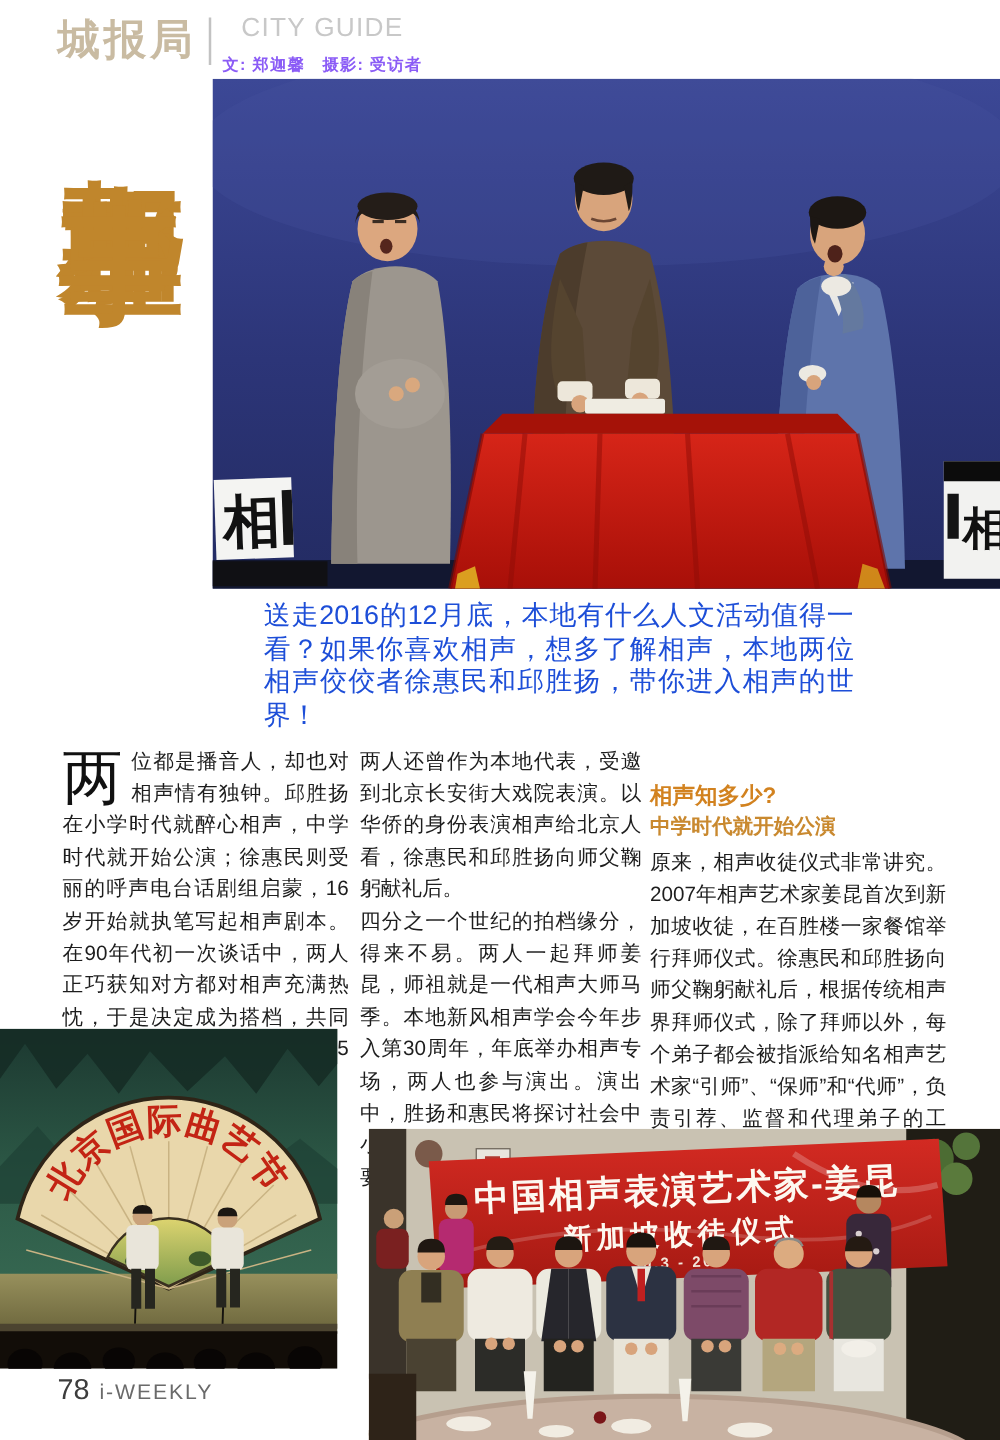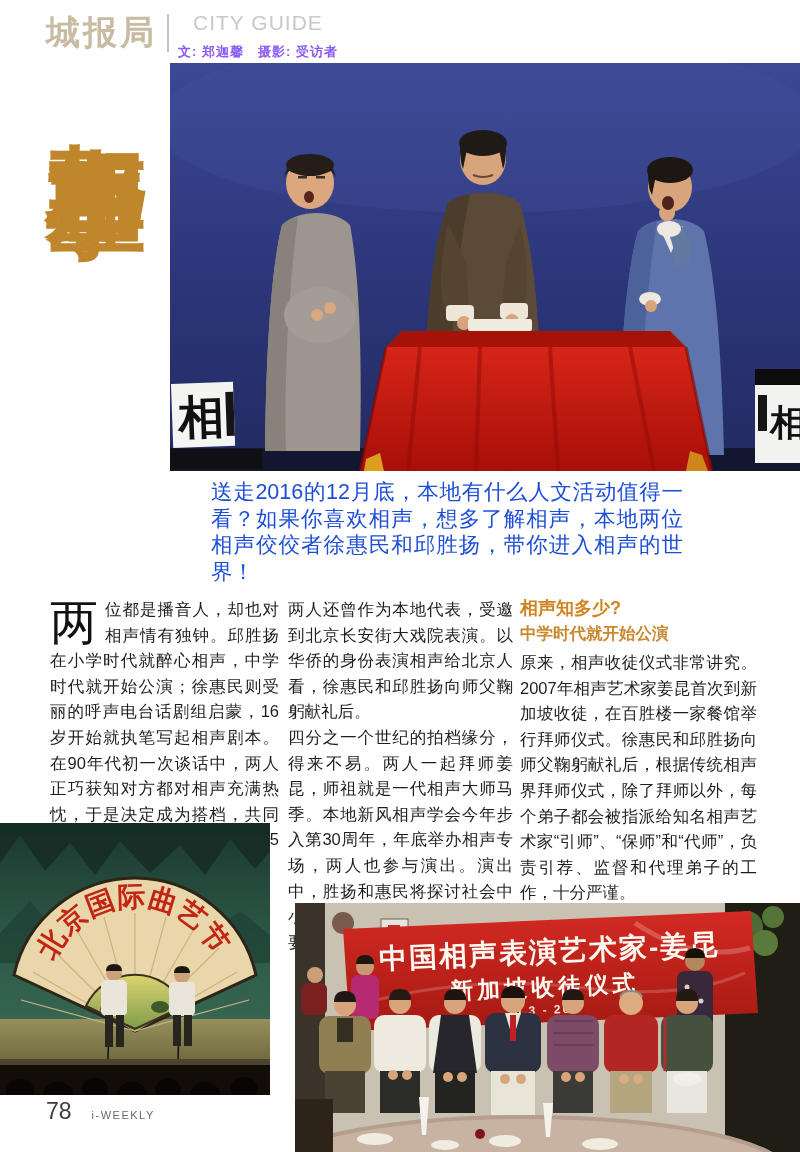--- a/index.html
+++ b/index.html
@@ -20,29 +20,29 @@
   #photo-main{left:170px;top:63px;}
   #photo-fan{left:0;top:823px;}
   #photo-ceremony{left:295px;top:903px;}
   
   .intro{position:absolute;left:175px;top:479px;width:472px;font-size:21.5px;line-height:26.5px;
          color:#1d4ed8;text-align:justify;font-weight:500;margin-left:36px;}
   
   .col{position:absolute;top:597px;font-size:16.5px;line-height:25.6px;color:#1d1d1d;text-align:justify;}
   #col1{left:50px;width:229px;}
   #col2{left:288px;width:225px;}
-  #col3{left:520px;width:237px;}
+  #col3{left:520px;width:237px;margin-top:28px;}
   .dropcap{float:left;font-size:48px;line-height:46px;padding:3px 7px 0 0;color:#111;}
   .para2{margin-top:0;}
   .col3-heading{font-size:18px;font-weight:bold;color:#d2821f;line-height:22px;margin-bottom:4px;}
   .col3-subheading{font-size:16.5px;font-weight:bold;color:#c9892f;line-height:20px;margin-bottom:7px;}
   
   .footer{position:absolute;left:46px;top:1098px;display:flex;align-items:baseline;text-align:right;}
   .page-number{font-size:23px;color:#3d3d3d;}
-  .magazine-name{font-size:11px;color:#6a6a6a;letter-spacing:1.5px;margin-left:20px;}
+  .magazine-name{font-size:17px;color:#6a6a6a;letter-spacing:1.5px;margin-left:8px;}
   svg text{font-family:"Liberation Sans",sans-serif;}
 </style>
 </head>
 <body>
 
 <div id="page">
 
   <div class="header">
     <div class="section-cn">城报局</div>
     <div class="header-divider"></div>

